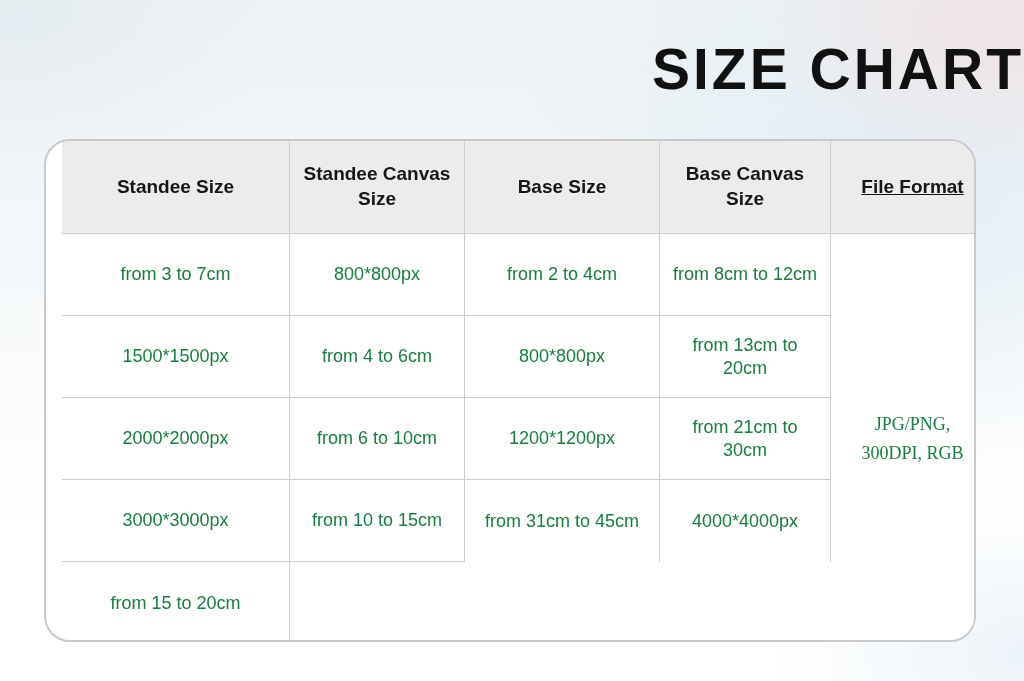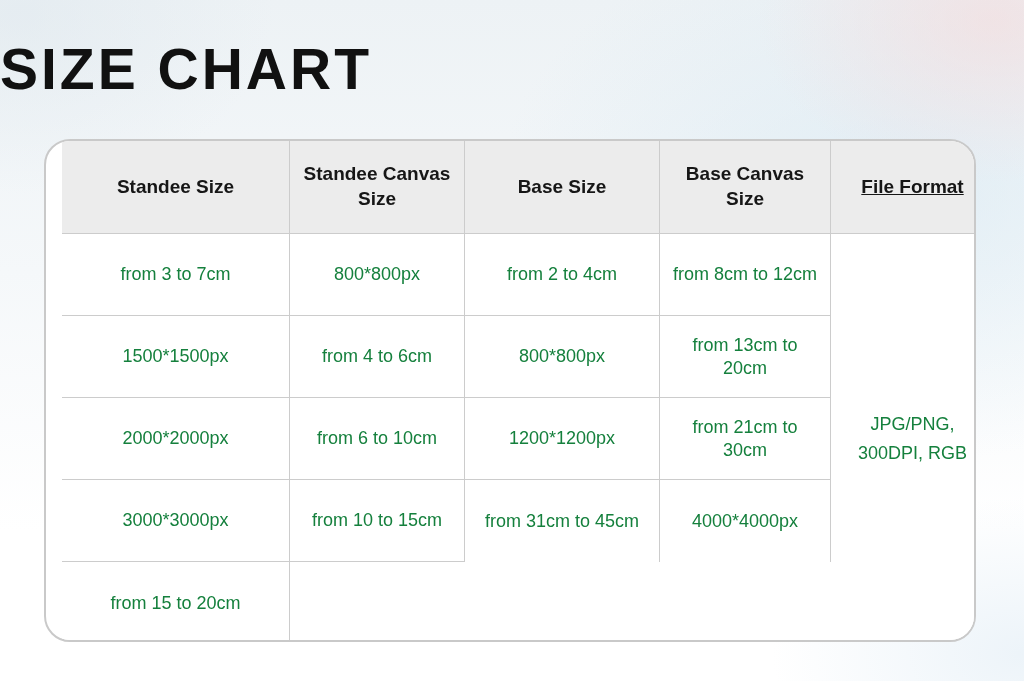--- a/index.html
+++ b/index.html
@@ -18,21 +18,21 @@
       radial-gradient(ellipse 420px 300px at 2% 2%, rgba(219,229,236,0.45), transparent 60%),
       radial-gradient(ellipse 420px 260px at 100% 96%, rgba(214,230,242,0.45), transparent 60%),
       linear-gradient(180deg, #edf2f5 0%, #f5f8fa 40%, #ffffff 78%, #ffffff 100%);
   }
 
   .page-title {
     position: absolute;
     top: 36px;
     left: 0;
     width: 100%;
-    text-align: left;
+    text-align: right;
     font-size: 57px;
     font-weight: 800;
     letter-spacing: 3px;
     color: #111111;
   }
 
   .size-table {
     position: absolute;
     left: 44px;
     top: 139px;
@@ -78,20 +78,21 @@
     border-bottom: none;
   }
   .cell.merged {
     grid-column: 5;
     grid-row: 2 / span 5;
     border-right: none;
     border-bottom: none;
     flex-direction: column;
     gap: 0;
     line-height: 1.6;
+    font-family: Liberation Serif, serif;
   }
 </style>
 </head>
 <body>
 
 <div class="page-title">SIZE CHART</div>
 
 <div class="size-table">
 
   <div class="cell header">Standee Size</div>

